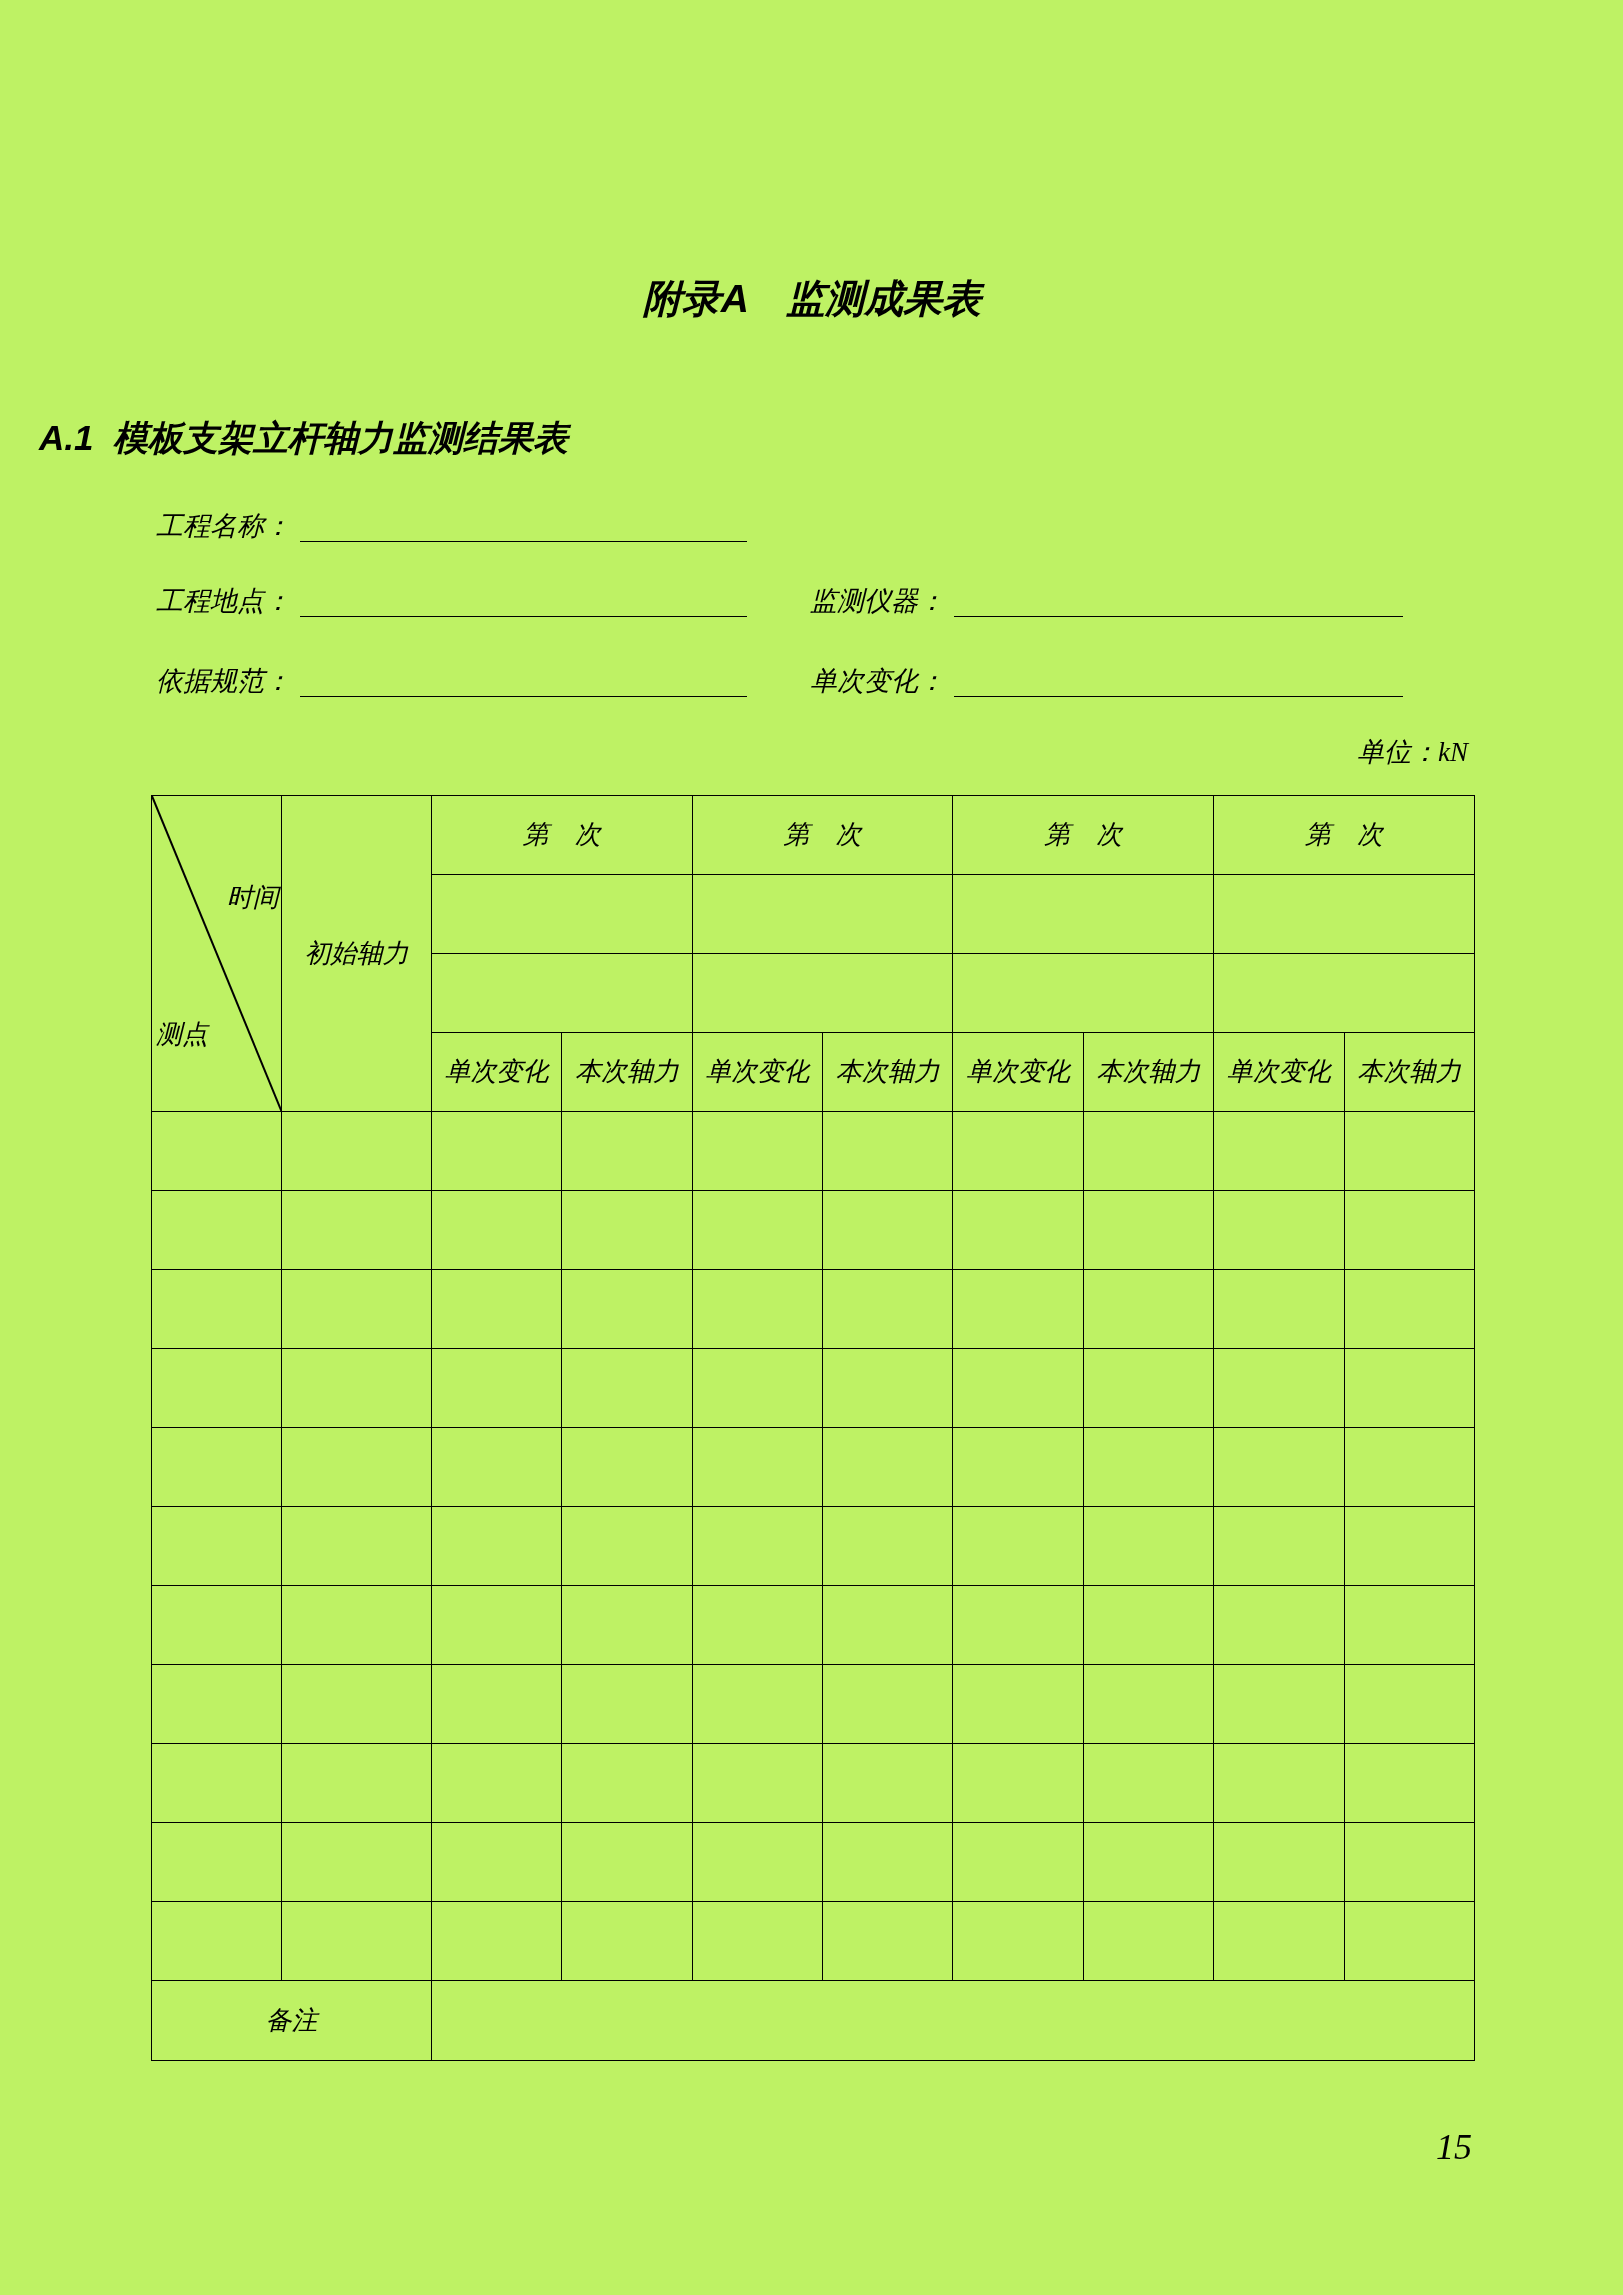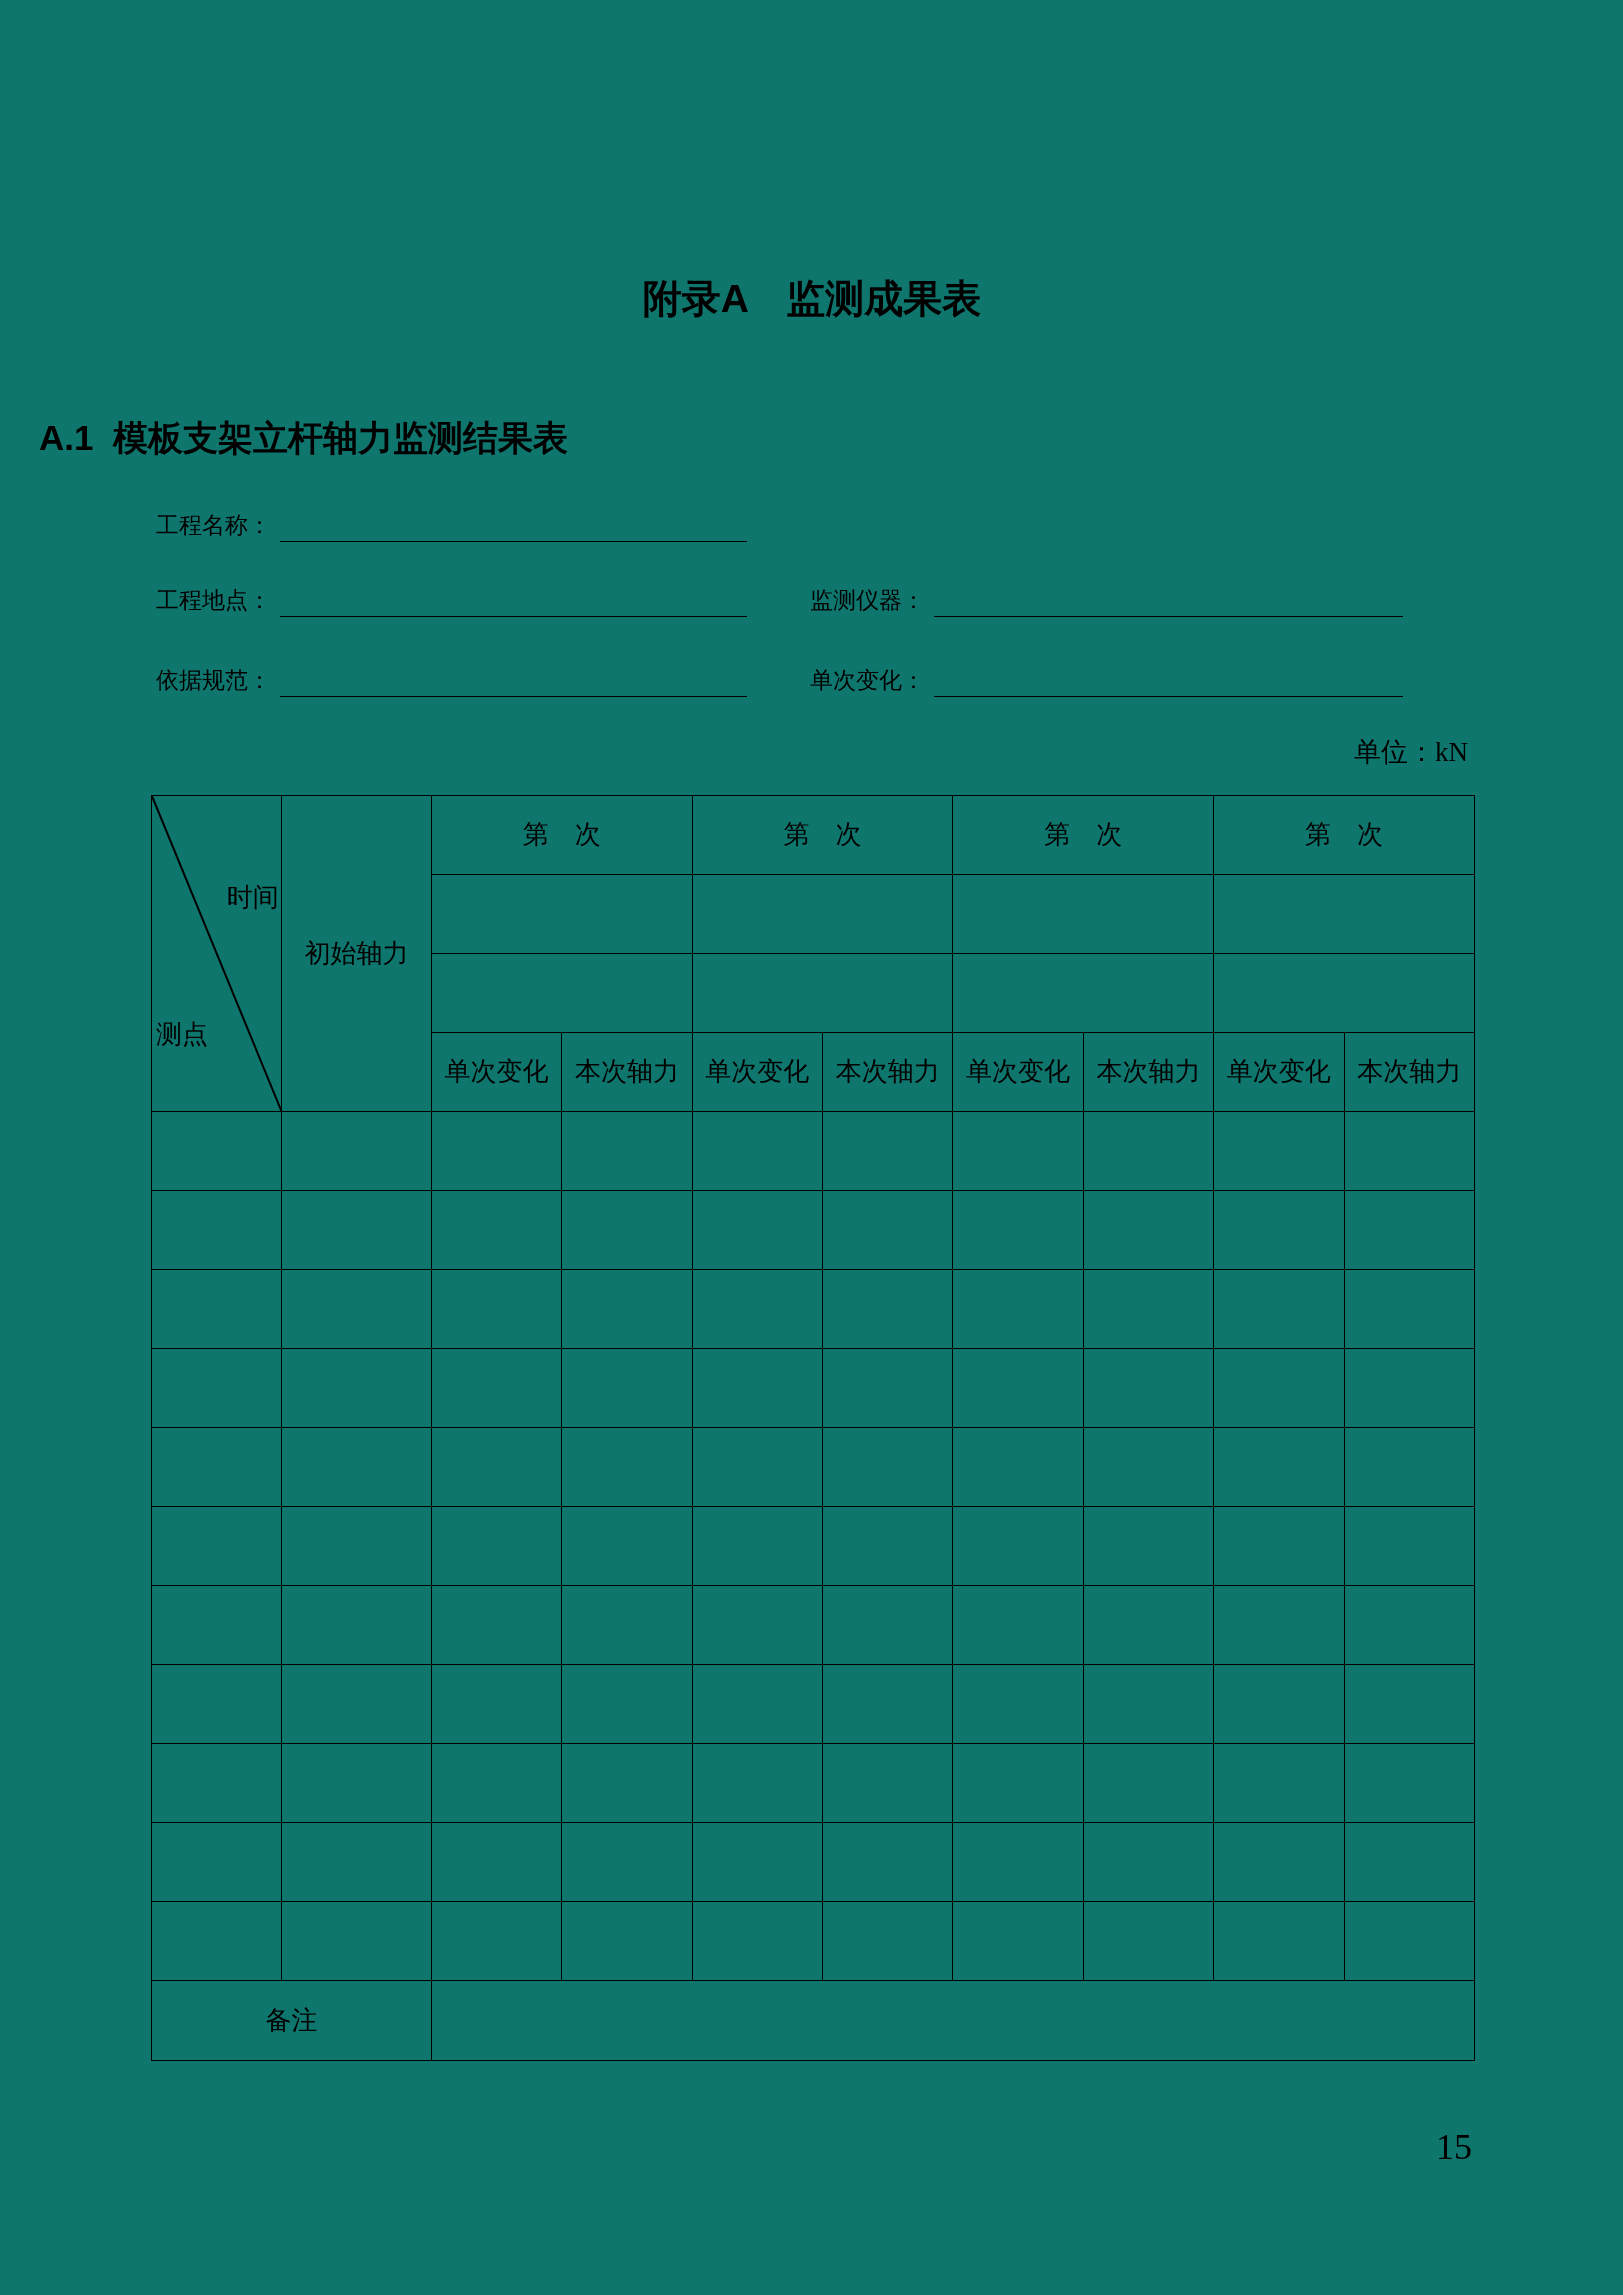--- a/index.html
+++ b/index.html
@@ -1,22 +1,23 @@
 <!DOCTYPE html>
 <html style="font-size:10.4px"><head>
 <meta charset="utf-8">
 <style>
   html,body{margin:0;padding:0;background:#9a9a9a;}
   .page{
     position:relative;
     width:1624px;height:2295px;
-    background:#0f766e;
+    background:#bef264;
     color:#000;
     font-family:"Liberation Serif","DejaVu Serif",serif;
     overflow:hidden;
+    font-style:italic;
   }
 
   
   .title1{
     position:absolute;top:278px;left:0;width:100%;
     text-align:center;
     font-family:"Liberation Sans","DejaVu Sans",sans-serif;
     font-weight:700;font-size:39px;line-height:42px;
     white-space:pre;
   }
@@ -27,21 +28,21 @@
     font-weight:700;font-size:35px;line-height:38px;
     white-space:pre;
     padding-left:39px;
   }
 
   
   .field{
     position:absolute;display:flex;align-items:flex-end;height:34px;
   }
   .field .flabel{
-    font-size:23px;line-height:32px;white-space:nowrap;
+    font-size:27px;line-height:32px;white-space:nowrap;
   }
   .field .fline{
     flex:1;margin-left:9px;border-bottom:1.9px solid #000;height:100%;
     font-size:26px;text-align:center;
   }
   .f-l{left:156px;width:591px;}
   .f-r{left:810px;width:593px;}
   .row1{top:508px;}
   .row2{top:583px;}
   .row3{top:663px;}

